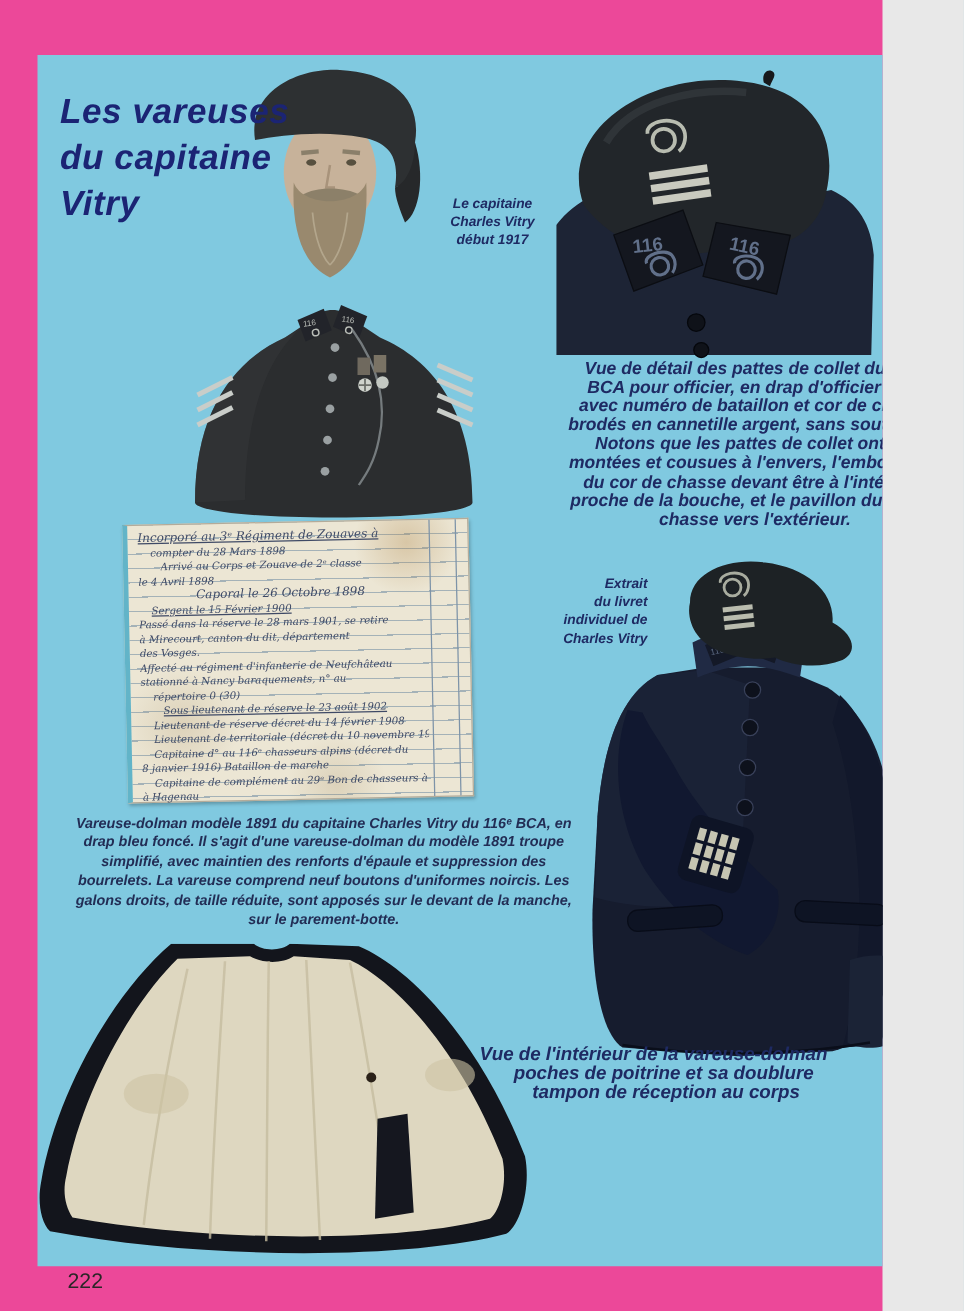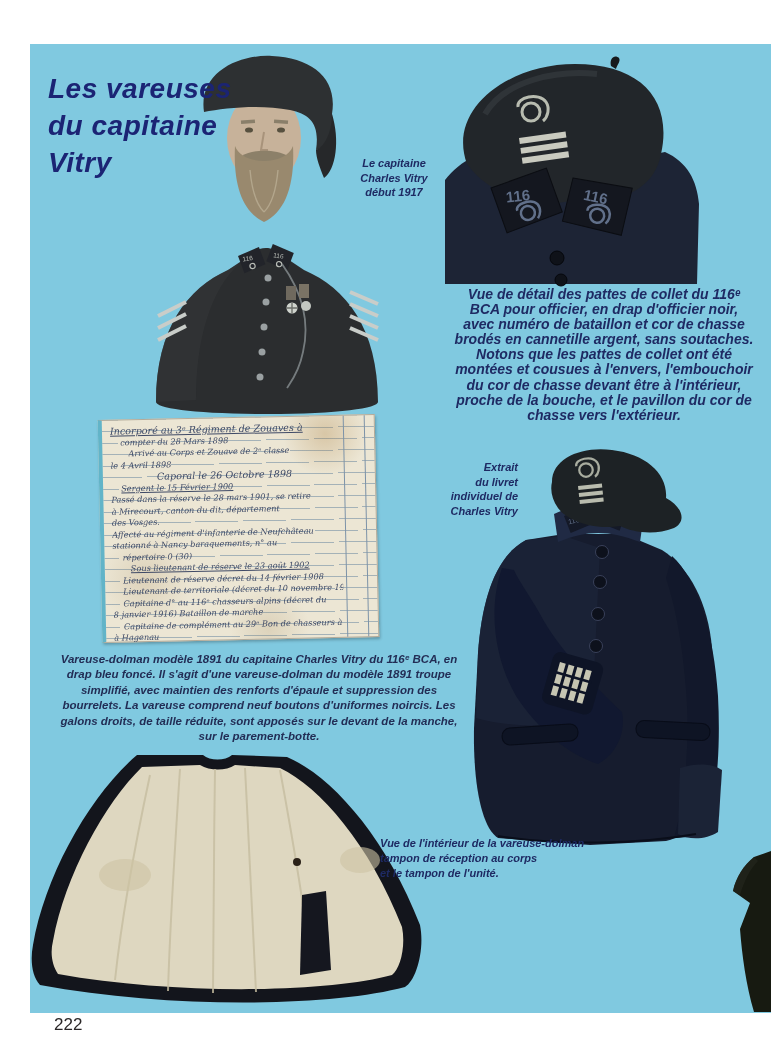--- a/index.html
+++ b/index.html
@@ -1,30 +1,30 @@
 <!DOCTYPE html>
 <html><head>
 <meta charset="utf-8">
 <style>
   html,body{margin:0;padding:0;background:#e8e8e8;}
-  .page{position:relative;width:771px;height:1049px;background:#ffffff;overflow:hidden;
+  .page{position:relative;width:706px;height:1049px;background:#ec4899;overflow:hidden;
         font-family:"Liberation Sans",sans-serif;}
   .blue-panel{position:absolute;left:30px;top:44px;width:741px;height:969px;background:#80c9e0;}
   .abs{position:absolute;}
   .pre{white-space:pre-line;}
 
   .title{left:48px;top:70px;width:240px;font-size:28px;line-height:37px;font-weight:bold;
          font-style:italic;color:#1b2474;letter-spacing:.5px;z-index:6;}
 
   .cap{font-style:italic;font-weight:bold;color:#1e2a63;z-index:5;}
   .cap-portrait{left:328px;top:156px;width:132px;font-size:11px;line-height:14.5px;text-align:center;}
   .cap-collar{left:453px;top:287px;width:302px;font-size:14px;line-height:15.1px;text-align:center;}
   .cap-livret{left:398px;top:460px;width:120px;font-size:11px;line-height:14.5px;text-align:right;}
   .cap-paragraph{left:58px;top:652px;width:402px;font-size:11.5px;line-height:15.4px;text-align:center;color:#222d55;}
-  .cap-interior{left:380px;top:836px;width:282px;font-size:11px;line-height:15.1px;}
+  .cap-interior{left:380px;top:836px;width:282px;font-size:15px;line-height:15.1px;text-align:right;}
   .cap-interior div:nth-child(1){margin-right:0;}
   .cap-interior div:nth-child(2){margin-right:11px;}
   .cap-interior div:nth-child(3){margin-right:22px;}
   .cap-interior div:nth-child(4){margin-right:33px;}
   .cap-interior div:nth-child(5){margin-right:56px;}
   .cap-interior div:nth-child(6){margin-right:55px;}
 
   .livret{left:100px;top:417px;width:272px;height:221px;z-index:4;
           transform:rotate(-1.2deg);
           background:
@@ -241,22 +241,22 @@
       <path d="M250,15 C262,80 274,150 282,215"></path>
     </g>
     <ellipse cx="95" cy="120" rx="26" ry="16" fill="#cdc3a4" opacity=".6"></ellipse>
     <ellipse cx="330" cy="105" rx="20" ry="13" fill="#cdc3a4" opacity=".6"></ellipse>
     <polygon points="272,140 296,136 301,215 270,220" fill="#15171f"></polygon>
     <circle cx="267" cy="107" r="4" fill="#2a2118"></circle>
   </svg>
 
   <div class="abs cap cap-interior">
     <div>Vue de l'intérieur de la vareuse-dolman</div>
+    <div>poches de poitrine et sa doublure</div>
     <div>tampon de réception au corps</div>
-    <div>et le tampon de l'unité.</div>
   </div>
 
   <svg class="abs" style="left:728px;top:845px;z-index:3" width="43" height="168" viewBox="0 0 43 168">
     <path d="M43,6 L26,12 C16,20 8,32 5,46 L22,58 L12,84 C14,110 18,140 26,167 L43,167 Z" fill="#171a11"></path>
     <path d="M26,12 C16,20 8,32 5,46 L12,50 C16,36 22,24 30,16 Z" fill="#24271c" opacity=".7"></path>
   </svg>
 
   <div class="abs pagenum">222</div>
 </div>
 

